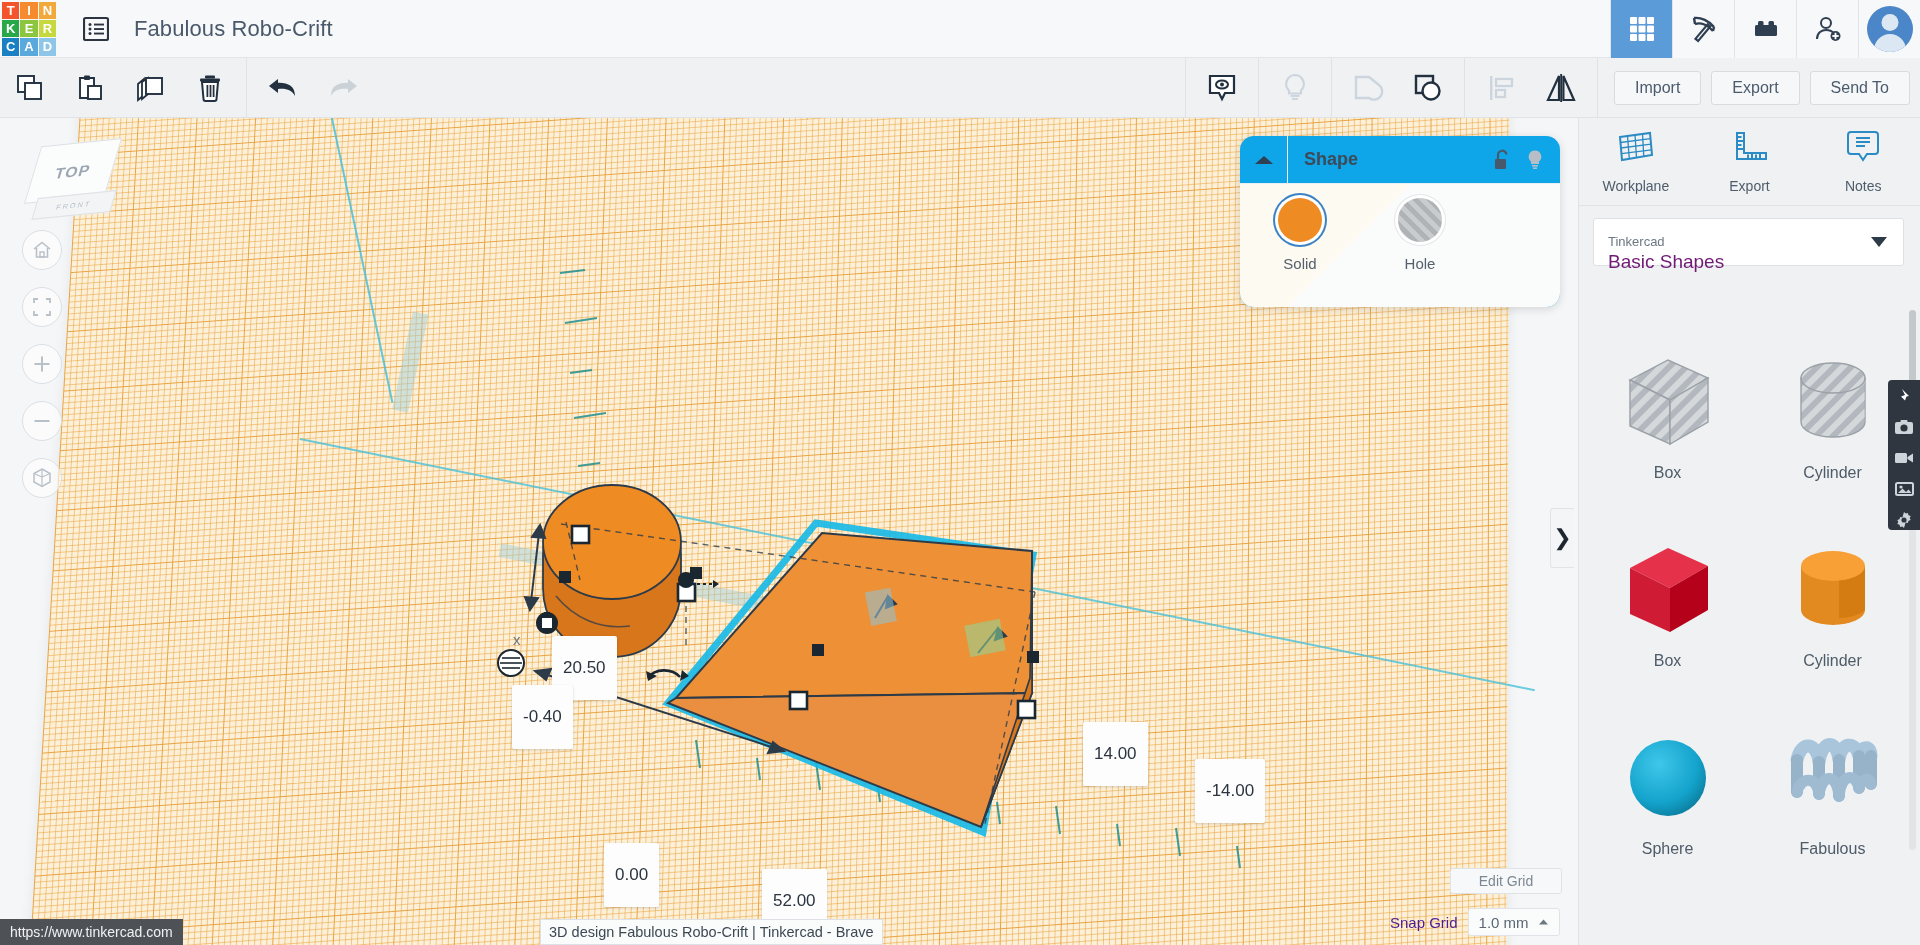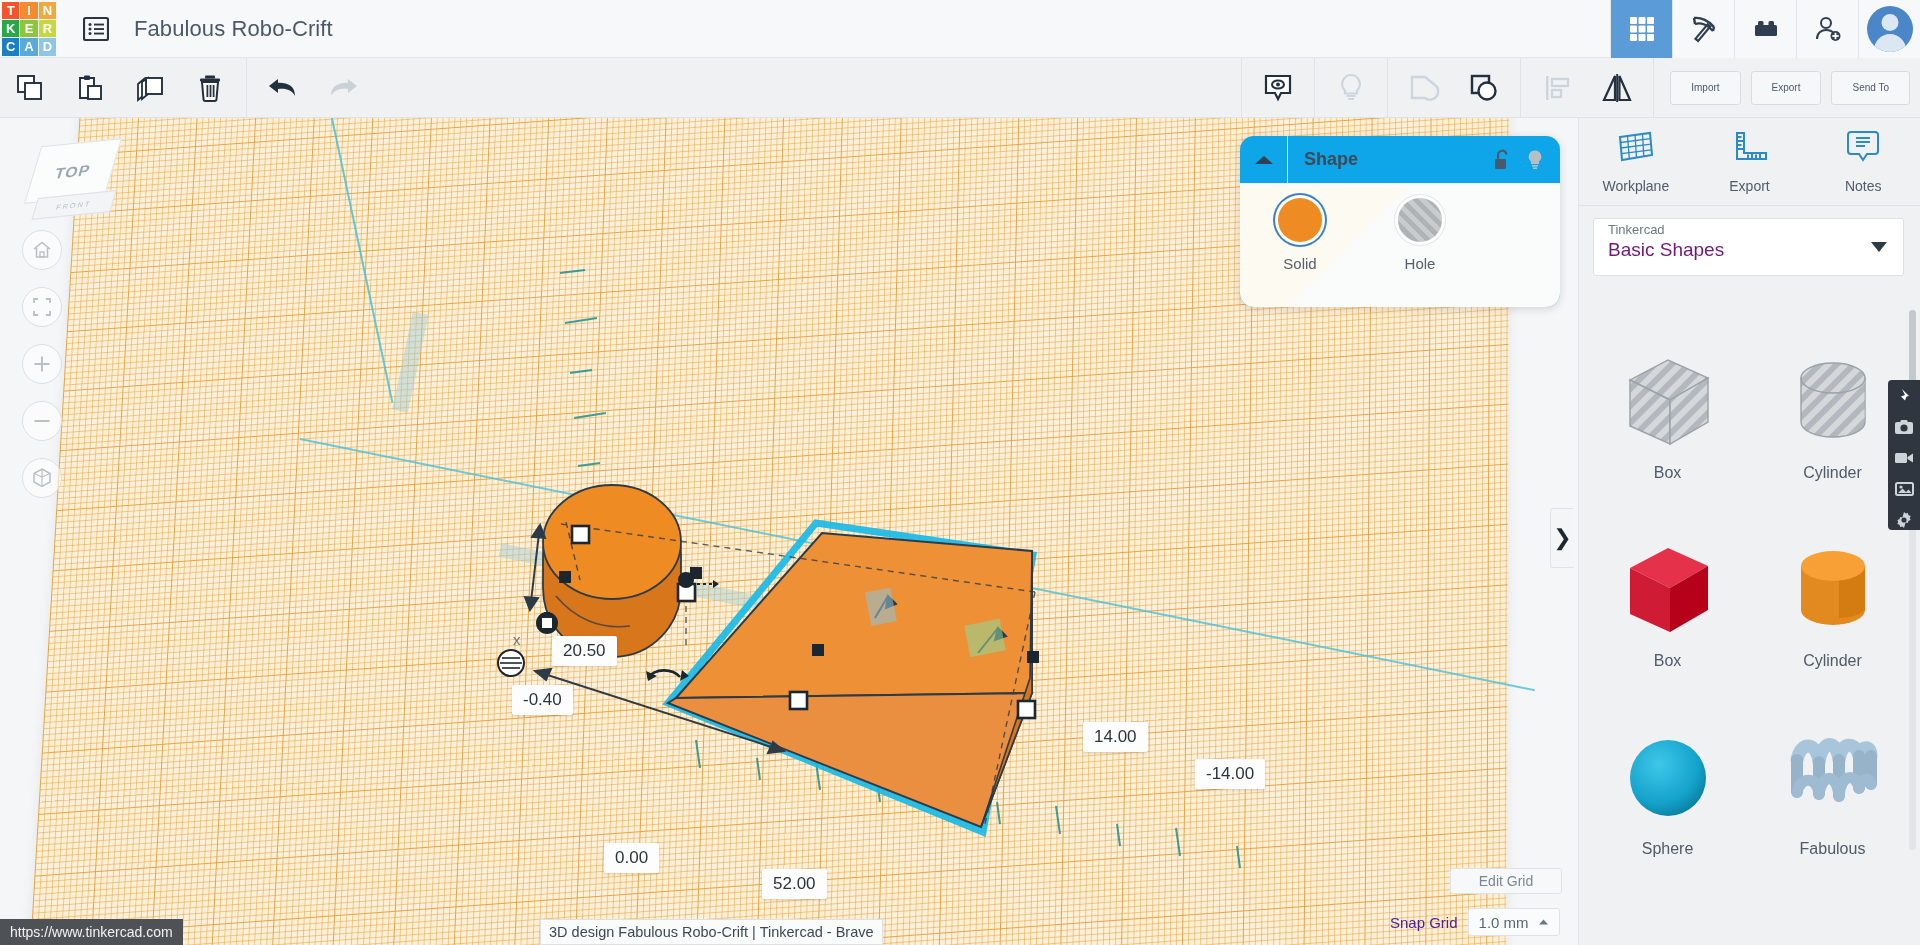--- a/index.html
+++ b/index.html
@@ -66,21 +66,21 @@
   .tb-group { display: flex; align-items: center; height: 60px; }
   .tb-btn {
     width: 60px; height: 60px; display: flex; align-items: center; justify-content: center;
     cursor: pointer;
   }
   .tb-sep { width: 1px; height: 60px; background: #dfe3e7; margin: 0 6px; }
   .tb-spacer { flex: 1; }
   .tb-btn.disabled { opacity: 0.35; }
   .txt-btn {
     height: 34px; padding: 0 20px; border: 1px solid #d7dce1; border-radius: 3px;
-    background: #f6f7f8; font-size: 10px; color: #4a5b6d; margin-right: 10px;
+    background: #f6f7f8; font-size: 16px; color: #4a5b6d; margin-right: 10px;
     display: flex; align-items: center; justify-content: center; cursor: pointer;
     font-family: "Liberation Sans", sans-serif;
   }
 
   
   .viewport {
     position: absolute; left: 0; top: 118px; width: 1578px; height: 827px;
     overflow: hidden; background: #f5f6f7;
   }
   .workplane {
@@ -100,21 +100,21 @@
   .ruler-strip {
     position: absolute; background: rgba(155,205,215,.45); transform-origin: left center;
   }
 
   
   .model { position: absolute; left: 0; top: 0; width: 1578px; height: 827px; pointer-events: none; }
 
   
   .meas {
     position: absolute; background: #fdfdfd; color: #2b3440;
-    font-size: 17px; padding: 5px 11px; border-radius: 2px;
+    font-size: 17px; padding: 22px 11px; border-radius: 2px;
     box-shadow: 0 1px 3px rgba(0,0,0,.16); white-space: nowrap;
     font-family: "Liberation Sans", sans-serif; cursor: pointer; text-align: right;
   }
 
   
   .viewcube {
     position: absolute; left: 22px; top: 18px; width: 100px; height: 92px; cursor: pointer;
   }
   .vc-top {
     position: absolute; left: 12px; top: 6px; width: 78px; height: 58px;
@@ -169,22 +169,22 @@
   }
   .sb-tools {
     display: flex; height: 88px; border-bottom: 1px solid #dfe3e7; background: #eff1f3;
   }
   .sb-tool {
     flex: 1; display: flex; flex-direction: column; align-items: center;
     justify-content: center; gap: 13px; cursor: pointer;
   }
   .sb-tool .lab { font-size: 14px; color: #4f5d6b; }
   .sb-select {
-    margin: 12px 16px 0 14px; height: 58px; background: #fff;
-    border: 1px solid #dde1e5; border-radius: 3px; padding: 3px 14px;
+    margin: 12px 16px 0 14px; height: 48px; background: #fff;
+    border: 1px solid #dde1e5; border-radius: 3px; padding: 15px 14px;
     position: relative; cursor: pointer;
   }
   .sb-select .l1 { font-size: 13px; color: #6d7883; }
   .sb-select .l2 { font-size: 19px; color: #701a75; margin-top: 2px; }
   .sb-select .caret {
     position: absolute; right: 16px; top: 50%; transform: translateY(-50%);
     width: 0; height: 0; border-left: 8px solid transparent; border-right: 8px solid transparent;
     border-top: 10px solid #2d3a47;
   }
   .sb-grid {

